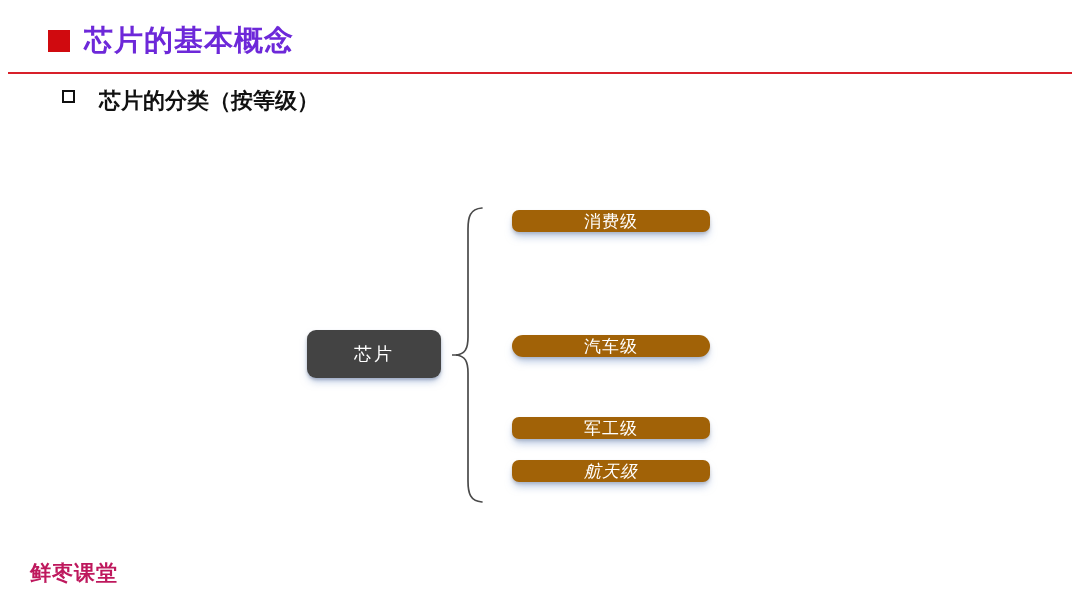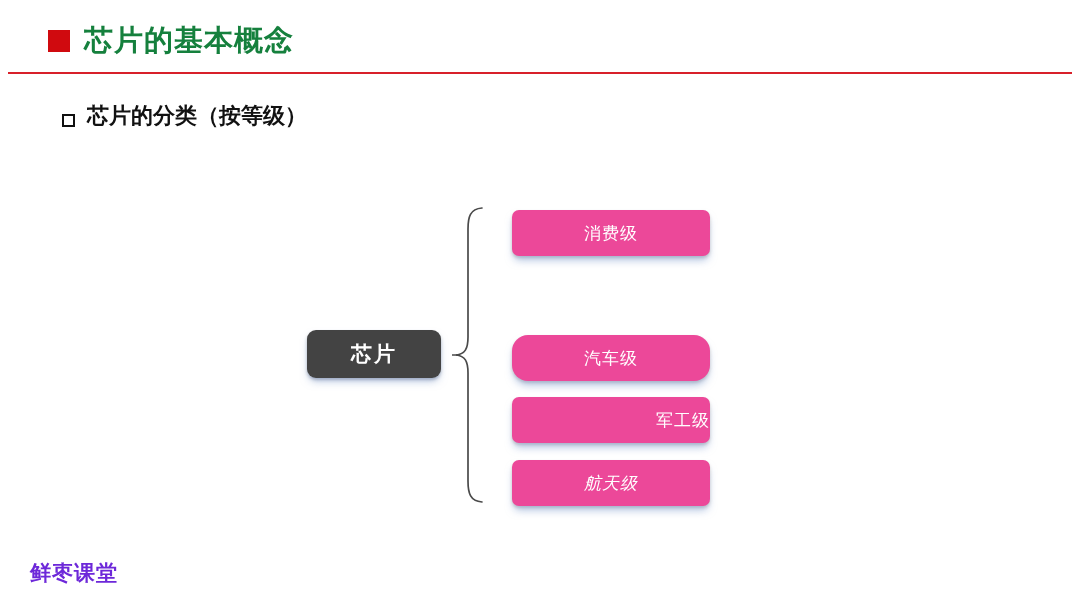--- a/index.html
+++ b/index.html
@@ -31,42 +31,42 @@
   }
   .title-bullet {
     width: 22px;
     height: 22px;
     background: #D00A0F;
     flex: 0 0 auto;
   }
   .title-text {
     font-size: 29px;
     font-weight: bold;
-    color: #15803d;
+    color: #6d28d9;
     letter-spacing: 1px;
     line-height: 1;
     white-space: nowrap;
   }
   .title-rule {
     position: absolute;
     left: 8px;
     top: 72px;
     width: 1064px;
     height: 2px;
     background: #D8202A;
   }
 
   
   .sub-row {
     position: absolute;
     left: 62px;
-    top: 105px;
-    display: flex;
-    align-items: flex-end;
-    gap: 12px;
+    top: 90px;
+    display: flex;
+    align-items: flex-start;
+    gap: 24px;
   }
   .sub-bullet {
     width: 13px;
     height: 13px;
     border: 2.5px solid #101010;
     box-sizing: border-box;
     flex: 0 0 auto;
   }
   .sub-text {
     font-size: 22px;
@@ -96,66 +96,66 @@
     background: #434343;
     border-radius: 9px;
     display: flex;
     align-items: center;
     justify-content: center;
     box-shadow: 0 5px 9px -2px rgba(120,150,200,0.55),
                 0 2px 3px rgba(60,70,90,0.35);
   }
   .root-label {
     color: #ffffff;
-    font-size: 21px;
-    font-weight: bold;
+    font-size: 18px;
+    font-weight: normal;
     letter-spacing: 2px;
   }
 
   .brace-svg {
     position: absolute;
     left: 452px;
     top: 205px;
     width: 40px;
     height: 300px;
   }
 
   .leaf {
     position: absolute;
     left: 512px;
     width: 198px;
-    height: 46px;
-    background: #ec4899;
+    height: 22px;
+    background: #a16207;
     border-radius: 7px;
     display: flex;
     align-items: center;
     justify-content: center;
     box-shadow: 0 6px 9px -2px rgba(125,155,205,0.6),
                 0 2px 3px rgba(90,70,50,0.25);
   }
   .leaf-label {
     color: #ffffff;
     font-size: 17px;
     letter-spacing: 1px;
     line-height: 1;
   }
   .leaf-0 { top: 210px; }
   .leaf-1 { top: 272px; }
   .leaf-2 { top: 335px; border-radius: 16px; }
-  .leaf-3 { top: 397px; justify-content: flex-end; }
+  .leaf-3 { top: 417px; }
   .leaf-4 { top: 460px; font-style: italic; }
 
   
   .watermark {
     position: absolute;
     left: 30px;
     top: 560px;
     font-size: 21px;
     font-weight: bold;
-    color: #6d28d9;
+    color: #be185d;
     letter-spacing: 1px;
     line-height: 1.2;
     white-space: nowrap;
   }
 </style>
 </head>
 <body>
 
 <div id="slide">
 

